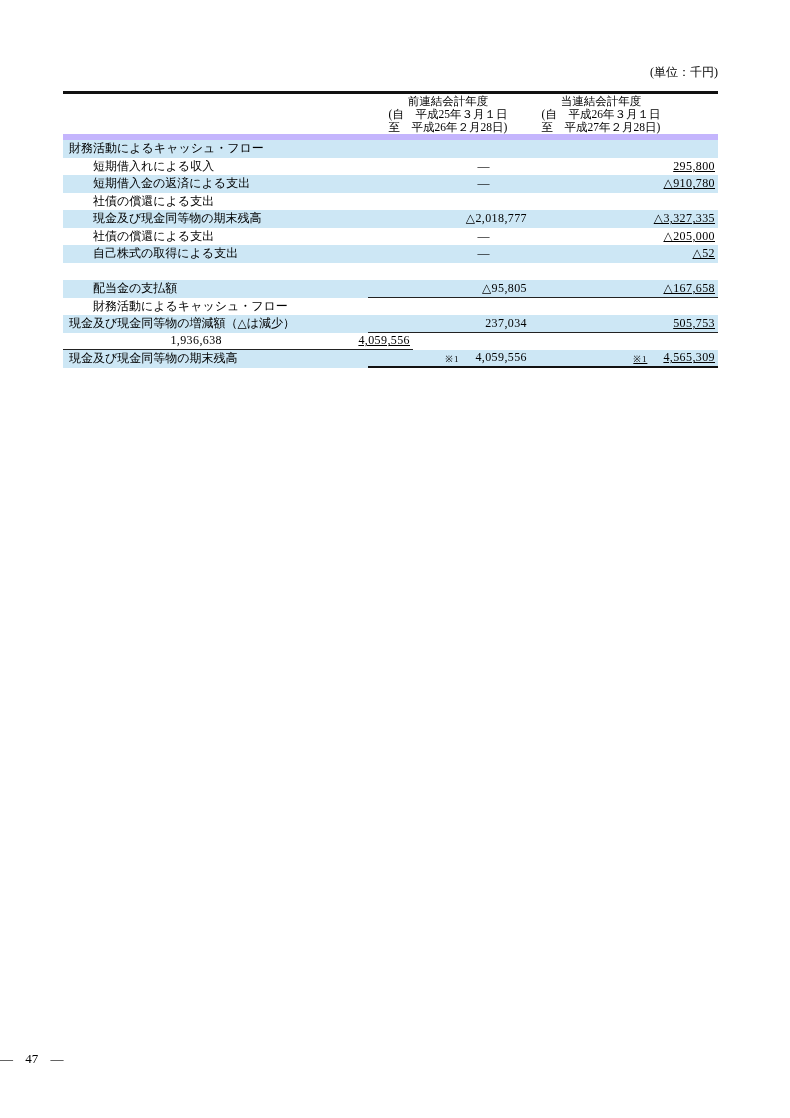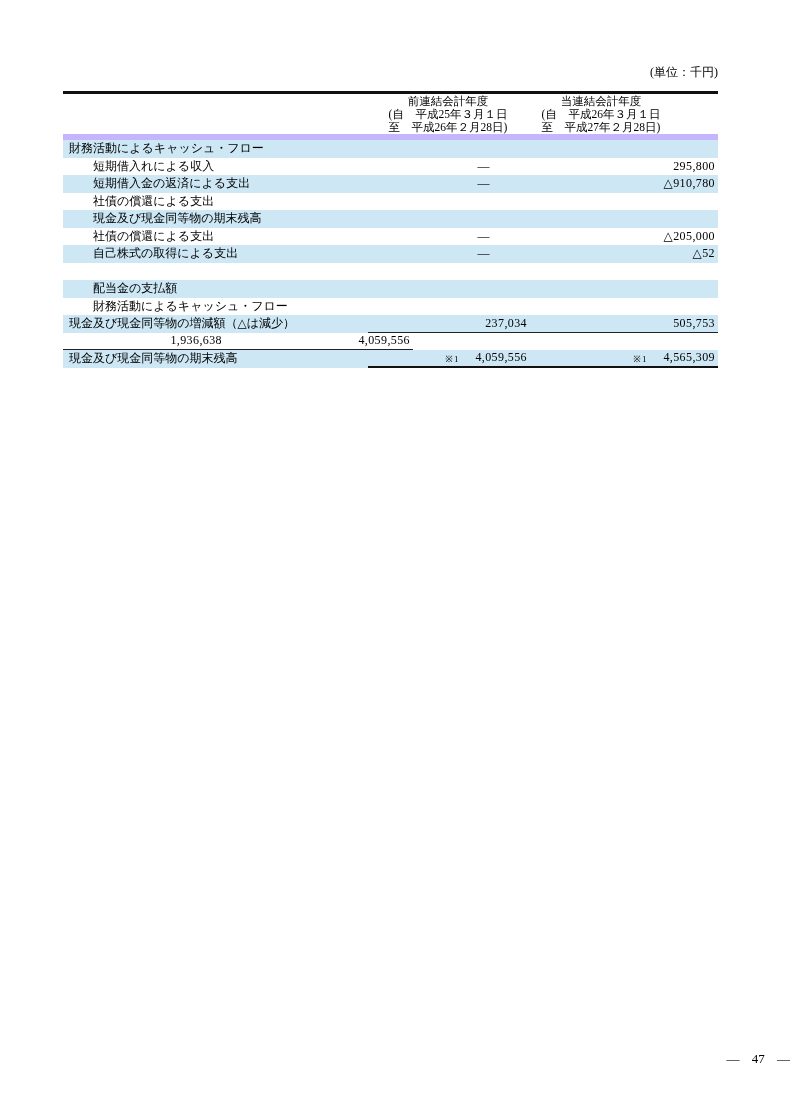--- a/index.html
+++ b/index.html
@@ -72,33 +72,33 @@
   .cell {
     display: flex;
     align-items: center;
     justify-content: flex-end;
     box-sizing: border-box;
     height: 100%;
     white-space: nowrap;
     letter-spacing: 0.4px;
   }
   .cell.prev { width: 167px; padding-right: 8px; }
-  .cell.curr { width: 183px; padding-right: 3px; }
+  .cell.curr { width: 183px; padding-right: 3px; text-decoration: underline; }
   .cell.prev.dash { padding-right: 45px; }
   .note {
     font-size: 9px;
     letter-spacing: 1px;
     margin-right: 16px;
     position: relative;
     top: 1px;
   }
   .page-footer {
     position: absolute;
     left: 0; right: 0; top: 1051px;
-    text-align: right;
+    text-align: left;
     font-size: 13px;
     word-spacing: 9px;
   }
 </style>
 </head>
 <body>
 
 <div class="unit-label">(単位：千円)</div>
 
 <div class="fin-table">
@@ -146,20 +146,28 @@
           <div class="cell curr">
             <span>△910,780</span>
           </div>
         </div>
       </div>
       <div class="row">
         <div class="label lvl1">社債の償還による支出</div>
       </div>
       <div class="row shade">
         <div class="label lvl1">現金及び現金同等物の期末残高</div>
+        <div class="nums">
+          <div class="cell prev">
+            <span>△2,018,777</span>
+          </div>
+          <div class="cell curr">
+            <span>△3,327,335</span>
+          </div>
+        </div>
       </div>
       <div class="row">
         <div class="label lvl1">社債の償還による支出</div>
         <div class="nums">
           <div class="cell prev dash">
             <span>―</span>
           </div>
           <div class="cell curr">
             <span>△205,000</span>
           </div>
@@ -173,20 +181,28 @@
           </div>
           <div class="cell curr">
             <span>△52</span>
           </div>
         </div>
       </div>
       <div class="row">
       </div>
       <div class="row shade">
         <div class="label lvl1">配当金の支払額</div>
+        <div class="nums rule">
+          <div class="cell prev">
+            <span>△95,805</span>
+          </div>
+          <div class="cell curr">
+            <span>△167,658</span>
+          </div>
+        </div>
       </div>
       <div class="row">
         <div class="label lvl1">財務活動によるキャッシュ・フロー</div>
       </div>
       <div class="row shade">
         <div class="label lvl0">現金及び現金同等物の増減額（△は減少）</div>
         <div class="nums rule">
           <div class="cell prev">
             <span>237,034</span>
           </div>

